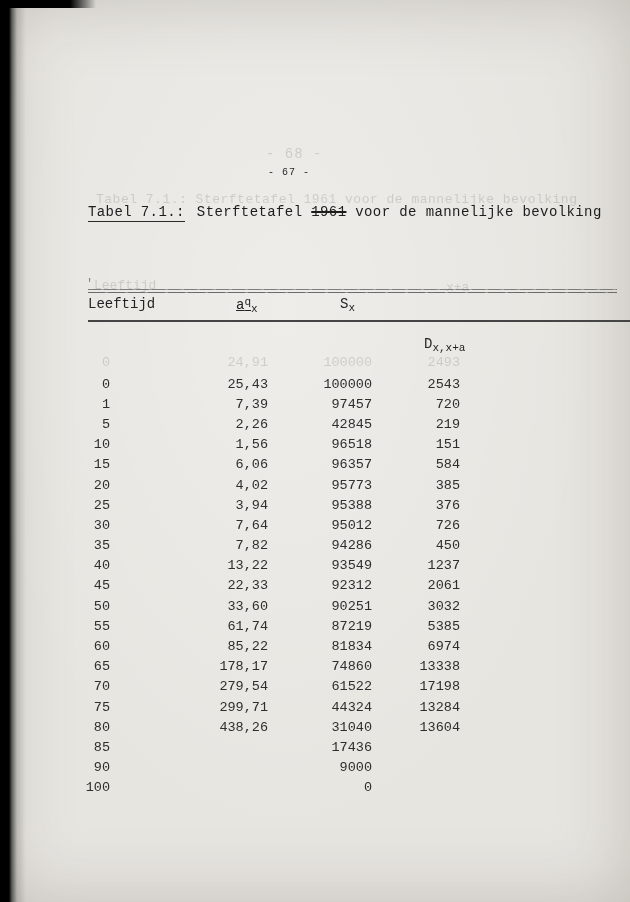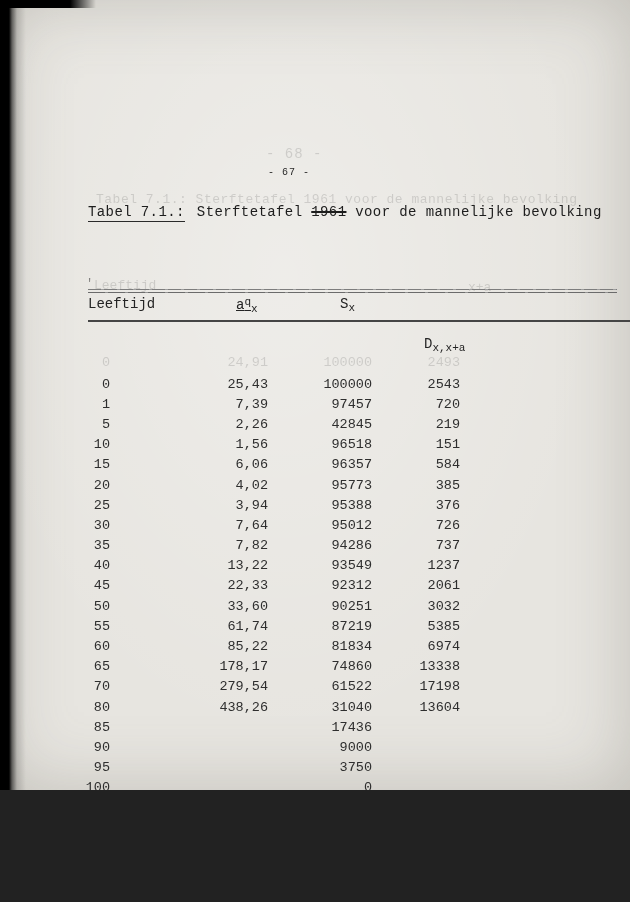--- a/index.html
+++ b/index.html
@@ -1,18 +1,18 @@
 <!DOCTYPE html>
 <html><head>
 <meta charset="utf-8">
 <style>
   html,body { margin:0; padding:0; background:#222; }
   .page {
     position:relative;
-    width:630px; height:790px;
+    width:630px; height:902px;
     margin:0 auto;
     background:
       radial-gradient(ellipse at 45% 35%, rgba(255,255,255,.30), rgba(255,255,255,0) 65%),
       #e7e5e0;
     box-shadow: inset 0 0 70px rgba(110,105,95,.30);
     overflow:hidden;
     font-family:"Liberation Mono","DejaVu Sans Mono",monospace;
     color:#2c2c2c;
   }
   
@@ -28,21 +28,21 @@
   .pageno { position:absolute; top:167px; left:268px; font-size:10px; letter-spacing:1px; color:#2a2a2a; }
   .ghost-pageno { top:146px; left:266px; font-size:14px; letter-spacing:1px; }
   .ghost-title { top:192px; left:96px; font-size:13px; letter-spacing:.5px; white-space:nowrap; }
   .title { position:absolute; top:204px; left:88px; font-size:14px; letter-spacing:.4px; color:#1d1d1d; white-space:nowrap; }
   .title .lbl { border-bottom:1.5px solid #2a2a2a; padding-bottom:1px; margin-right:12px; }
   .title .year { text-decoration:line-through; text-decoration-thickness:1.5px; }
   .stray { position:absolute; top:277px; left:86px; font-size:12px; opacity:.55; }
   
   .ghost-header { top:278px; left:0; width:100%; font-size:13px; }
   .ghost-header .ga { position:absolute; left:94px; top:0; }
-  .ghost-header .gd { position:absolute; left:468px; top:2px; }
+  .ghost-header .gd { position:absolute; left:446px; top:2px; }
   .line { position:absolute; }
   .line-top-1 { top:289px; left:88px; width:529px; height:1px;
     background:repeating-linear-gradient(90deg,#7d7d7d 0 13px, #9e9e9e 13px 16px); }
   .line-top-2 { top:292px; left:88px; width:529px; height:1px;
     background:repeating-linear-gradient(90deg,#6b6b6b 0 17px, #949494 17px 20px); }
   .line-bottom { top:320px; left:88px; width:542px; height:2px; background:#454545; }
   .thead { position:absolute; top:296px; left:0; width:100%; font-size:14px; color:#242424; }
   .thead span.h { position:absolute; top:0; white-space:nowrap; }
   .h-age { left:88px; }
   .h-q   { left:236px;text-decoration:underline; }
@@ -149,21 +149,21 @@
       <div class="row">
         <span class="cell c-age">30</span>
         <span class="cell c-q">7,64</span>
         <span class="cell c-s">95012</span>
         <span class="cell c-d">726</span>
       </div>
       <div class="row">
         <span class="cell c-age">35</span>
         <span class="cell c-q">7,82</span>
         <span class="cell c-s">94286</span>
-        <span class="cell c-d">737</span>
+        <span class="cell c-d">450</span>
       </div>
       <div class="row">
         <span class="cell c-age">40</span>
         <span class="cell c-q">13,22</span>
         <span class="cell c-s">93549</span>
         <span class="cell c-d">1237</span>
       </div>
       <div class="row">
         <span class="cell c-age">45</span>
         <span class="cell c-q">22,33</span>
@@ -194,44 +194,44 @@
         <span class="cell c-s">74860</span>
         <span class="cell c-d">13338</span>
       </div>
       <div class="row">
         <span class="cell c-age">70</span>
         <span class="cell c-q">279,54</span>
         <span class="cell c-s">61522</span>
         <span class="cell c-d">17198</span>
       </div>
       <div class="row">
+        <span class="cell c-age">75</span>
+        <span class="cell c-q">299,71</span>
+        <span class="cell c-s">44324</span>
+        <span class="cell c-d">13284</span>
+      </div>
+      <div class="row">
         <span class="cell c-age">80</span>
         <span class="cell c-q">438,26</span>
         <span class="cell c-s">31040</span>
         <span class="cell c-d">13604</span>
       </div>
       <div class="row">
         <span class="cell c-age">85</span>
         <span class="cell c-q"></span>
         <span class="cell c-s">17436</span>
         <span class="cell c-d"></span>
       </div>
       <div class="row">
         <span class="cell c-age">90</span>
         <span class="cell c-q"></span>
         <span class="cell c-s">9000</span>
         <span class="cell c-d"></span>
       </div>
       <div class="row">
-        <span class="cell c-age">95</span>
-        <span class="cell c-q"></span>
-        <span class="cell c-s">3750</span>
-        <span class="cell c-d"></span>
-      </div>
-      <div class="row">
         <span class="cell c-age">100</span>
         <span class="cell c-q"></span>
         <span class="cell c-s">0</span>
         <span class="cell c-d"></span>
       </div>
     </div>
 
 </div>
 
 </body></html>

